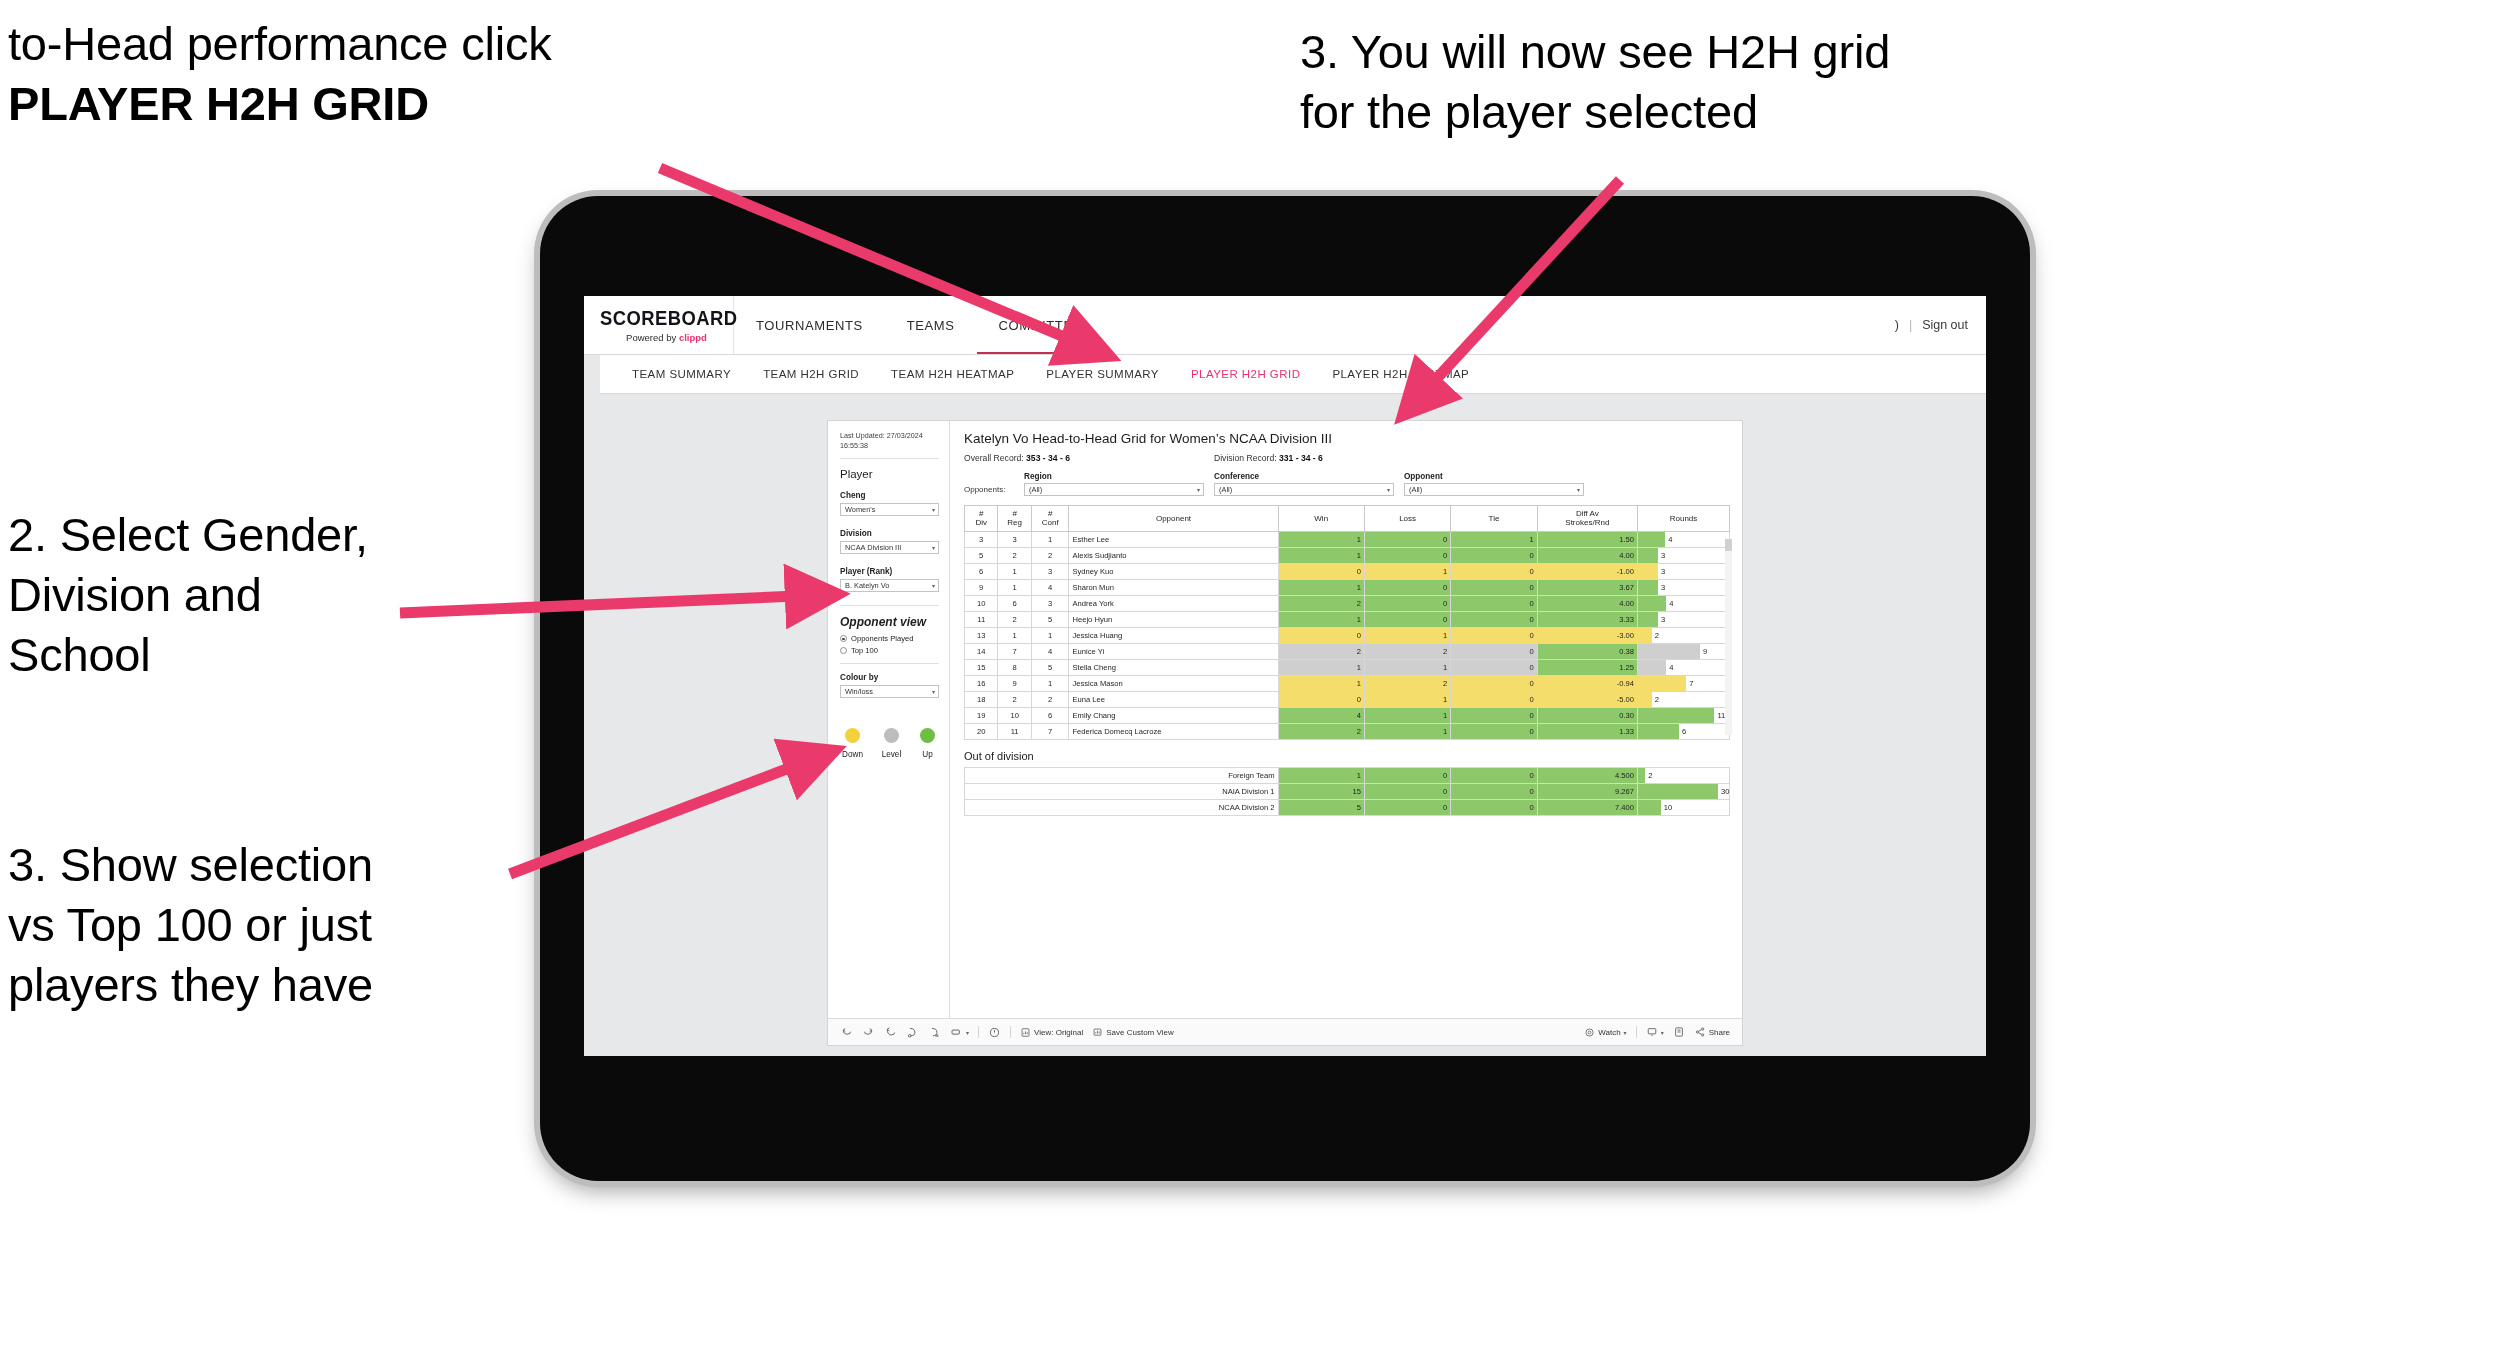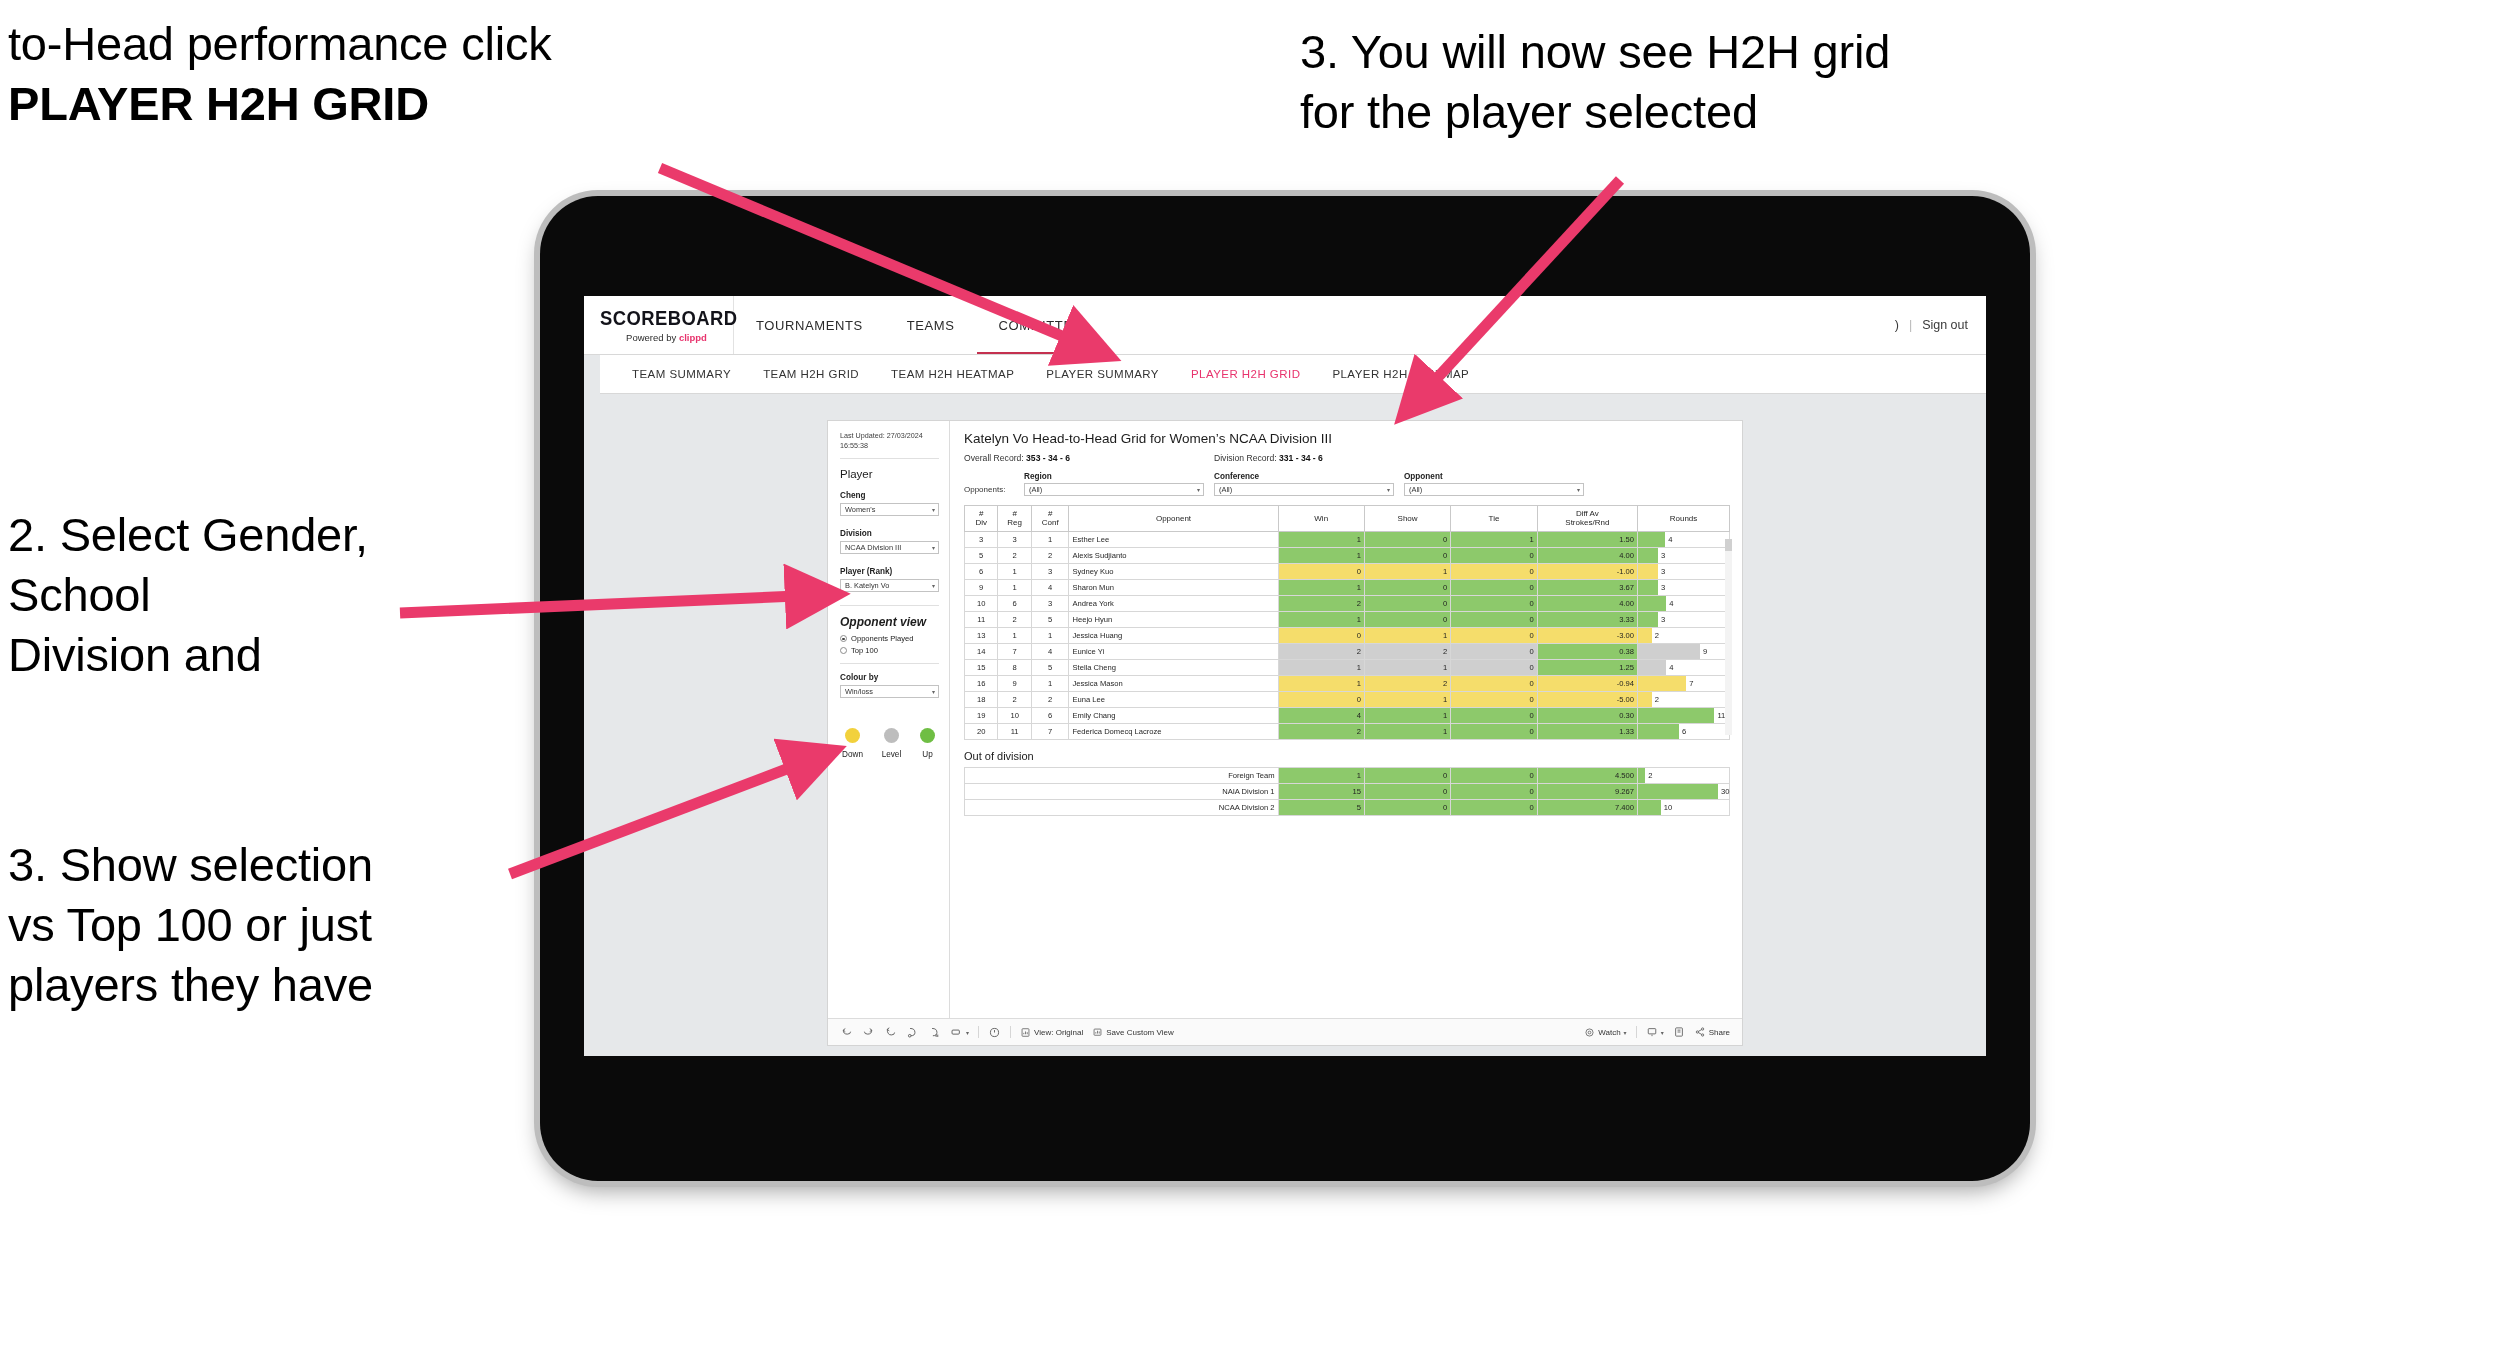--- a/index.html
+++ b/index.html
@@ -169,22 +169,22 @@
 </head>
 <body>
 
 <div class="annot" id="annot-1">
   <div>to-Head performance click</div>
   <div class="bold">PLAYER H2H GRID</div>
 </div>
 
 <div class="annot" id="annot-2">
   <div>2. Select Gender,</div>
+  <div>Division and</div>
   <div>School</div>
-  <div>Division and</div>
 </div>
 
 <div class="annot" id="annot-3">
   <div>3. Show selection</div>
   <div>vs Top 100 or just</div>
   <div>players they have</div>
 </div>
 
 <div class="annot" id="annot-4">
   <div>3. You will now see H2H grid</div>
@@ -333,21 +333,21 @@
                   <col style="width:72px">
                   <col style="width:66px">
               </colgroup>
               <thead>
                 <tr>
                   <th><span>#</span><br><span>Div</span></th>
                   <th><span>#</span><br><span>Reg</span></th>
                   <th><span>#</span><br><span>Conf</span></th>
                   <th>Opponent</th>
                   <th>Win</th>
-                  <th>Show</th>
+                  <th>Loss</th>
                   <th>Tie</th>
                   <th><span>Diff Av</span><br><span>Strokes/Rnd</span></th>
                   <th>Rounds</th>
                 </tr>
               </thead>
               <tbody id="grid-body">
                   <tr>
                     <td class="c">3</td>
                     <td class="c">3</td>
                     <td class="c">1</td>

